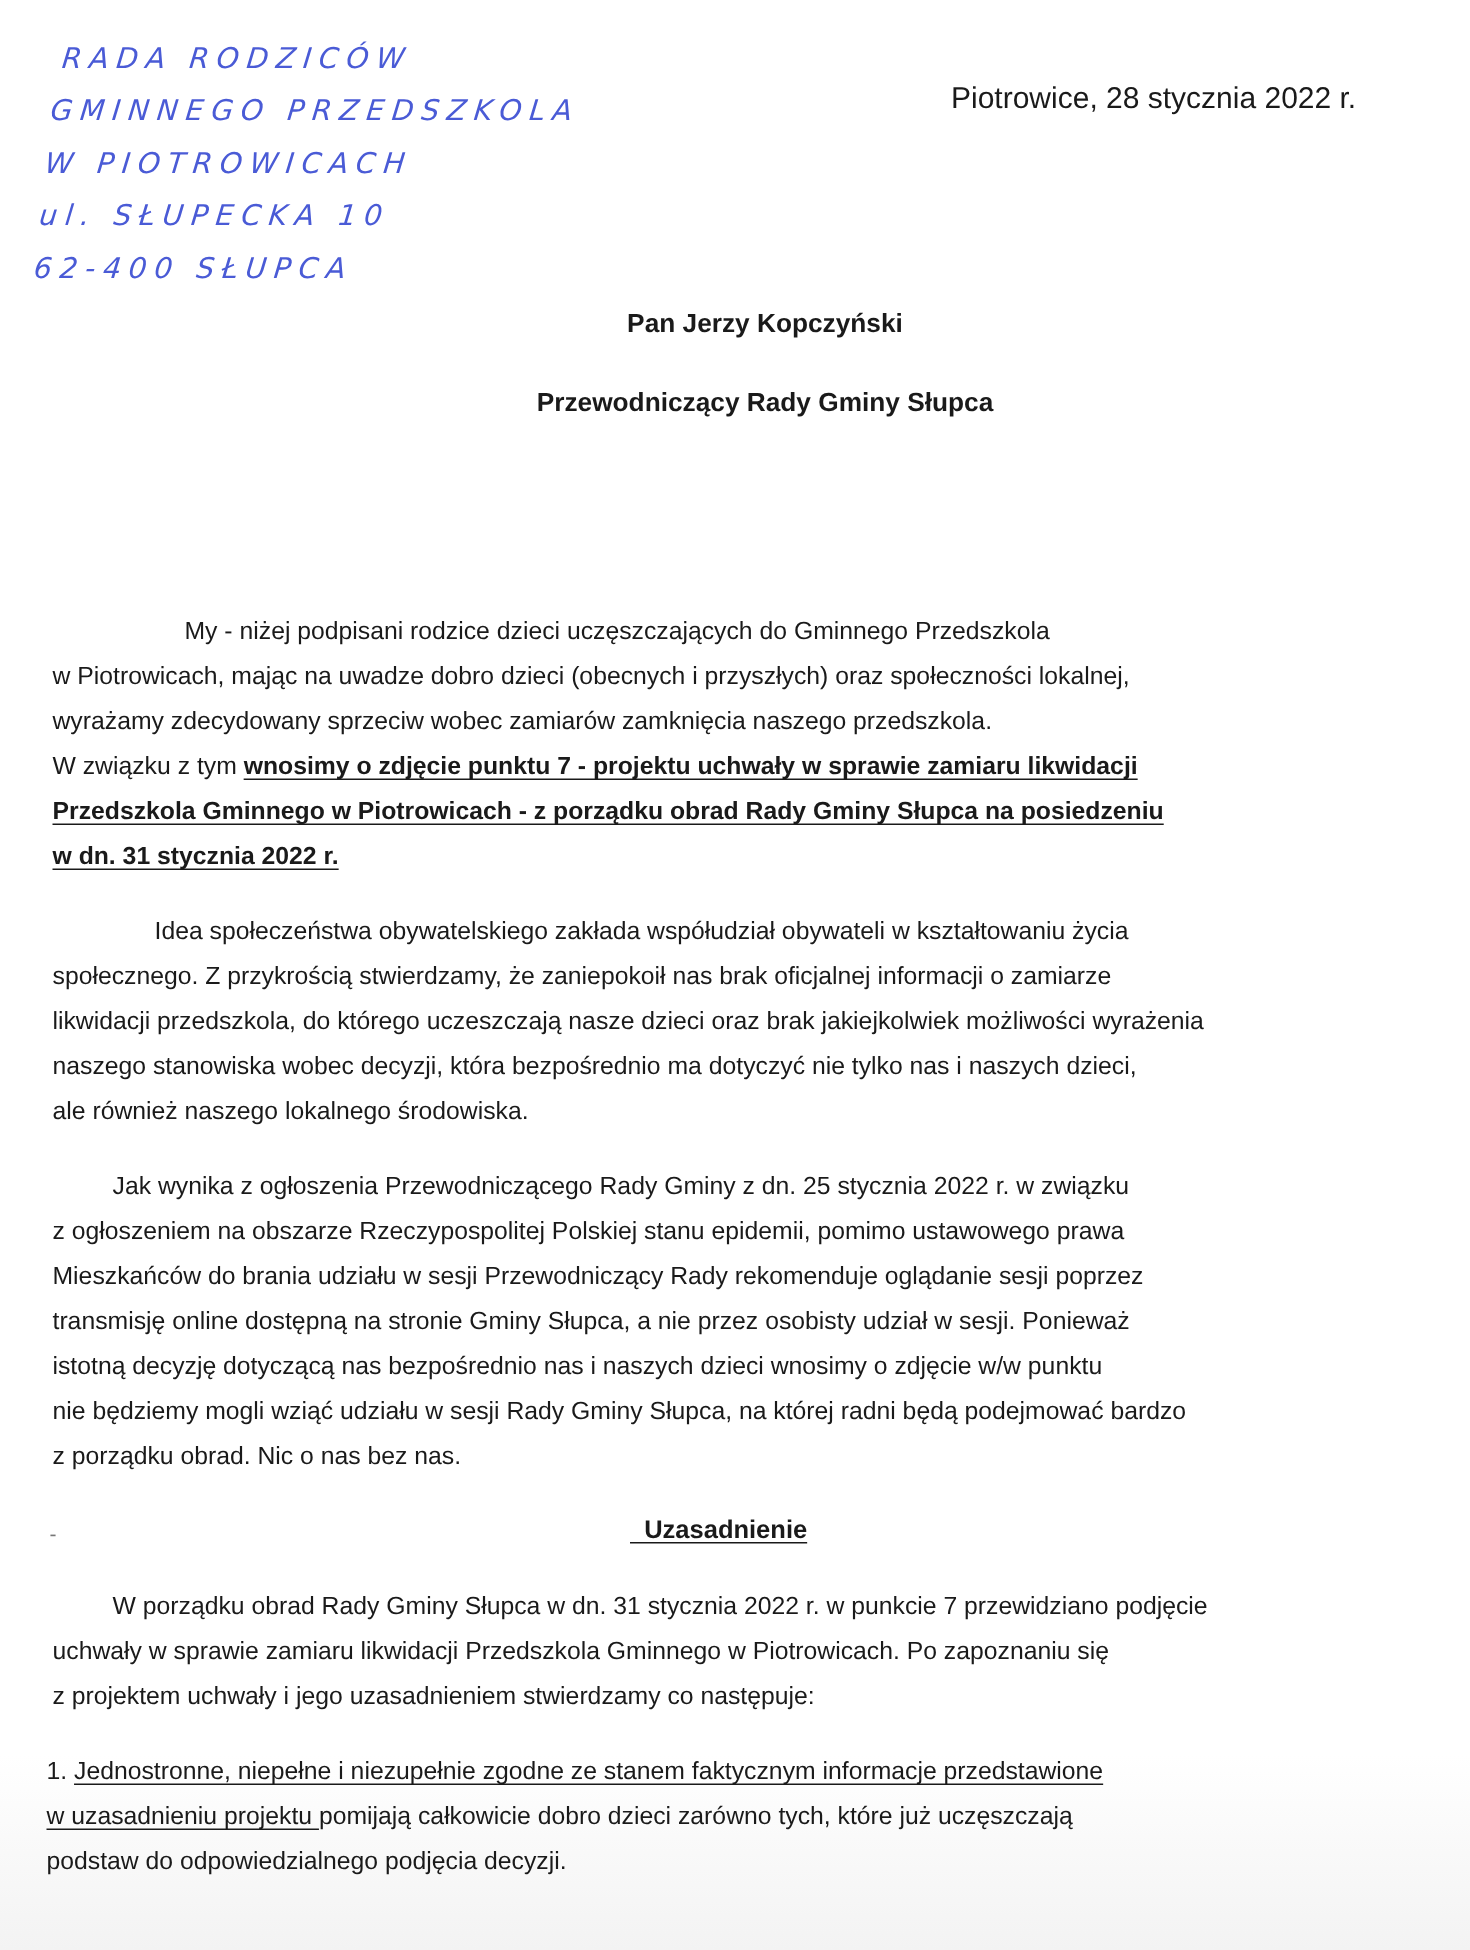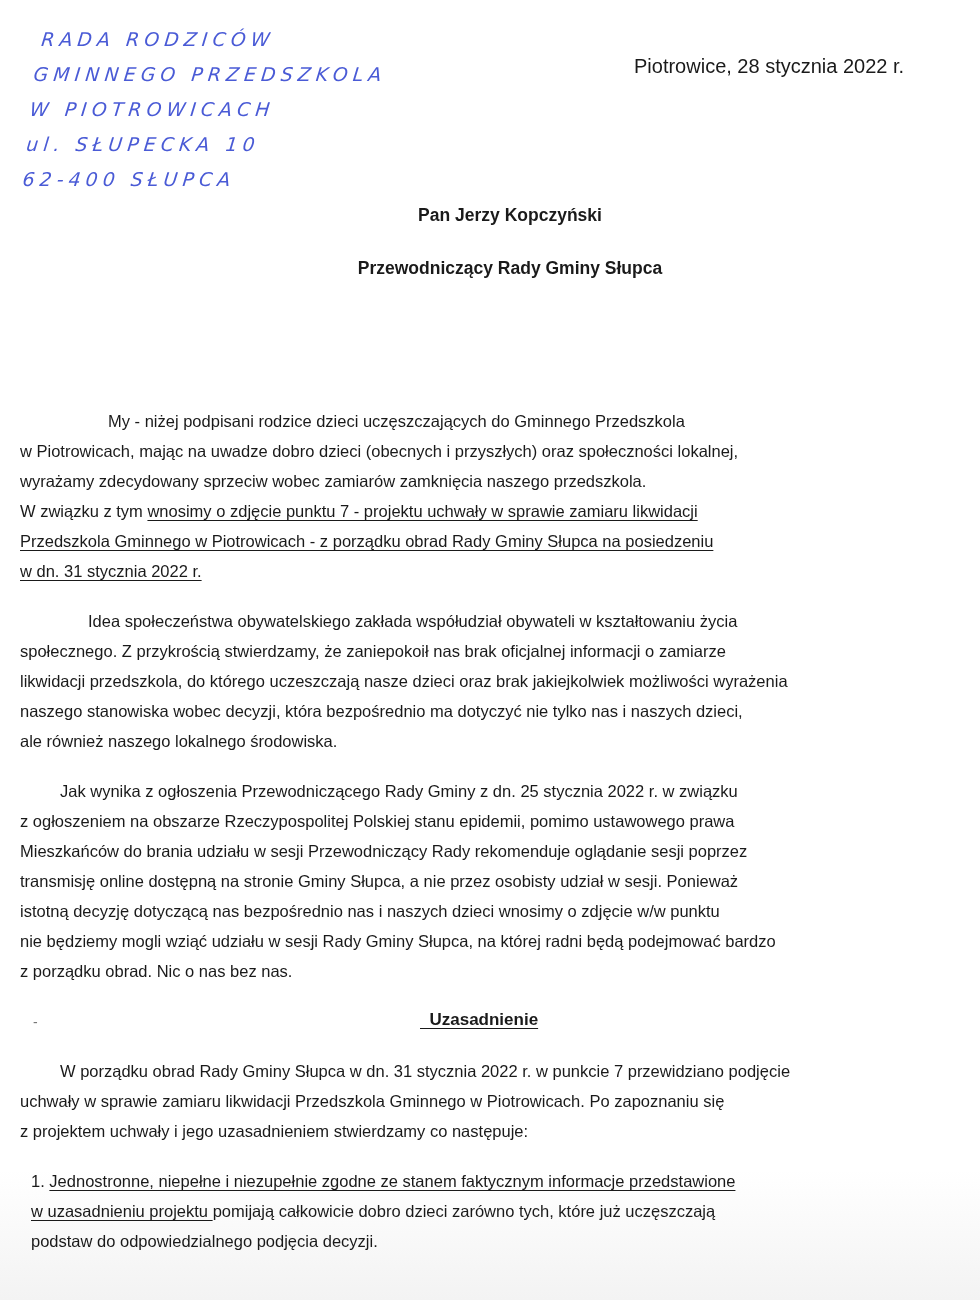--- a/index.html
+++ b/index.html
@@ -23,24 +23,24 @@
   .date {
     position: absolute; left: 634px; top: 55px;
     font-size: 20px; white-space: nowrap;
   }
   .addr {
     position: absolute; left: 0; width: 1020px; text-align: center;
     font-weight: bold; font-size: 17.5px; white-space: nowrap;
   }
   .addr.a1 { top: 205px; }
   .addr.a2 { top: 258px; }
-  .p { position: absolute; left: 20px; font-size: 16.5px; white-space: nowrap; line-height: 30px; }
+  .p { position: absolute; left: 35px; font-size: 16.5px; white-space: nowrap; line-height: 30px; }
   .p div { height: 30px; }
   .ul { text-decoration: underline; text-underline-offset: 3px; }
-  .b { font-weight: normal; }
+  .b { font-weight: bold; }
   .heading {
     position: absolute; left: 420px; top: 1010px;
     font-weight: bold; font-size: 17px; text-decoration: underline; text-underline-offset: 3px;
     white-space: pre;
   }
   .dash { position: absolute; left: 33px; top: 1014px; font-size: 14px; color: #777; }
 </style>
 </head>
 <body>
 

